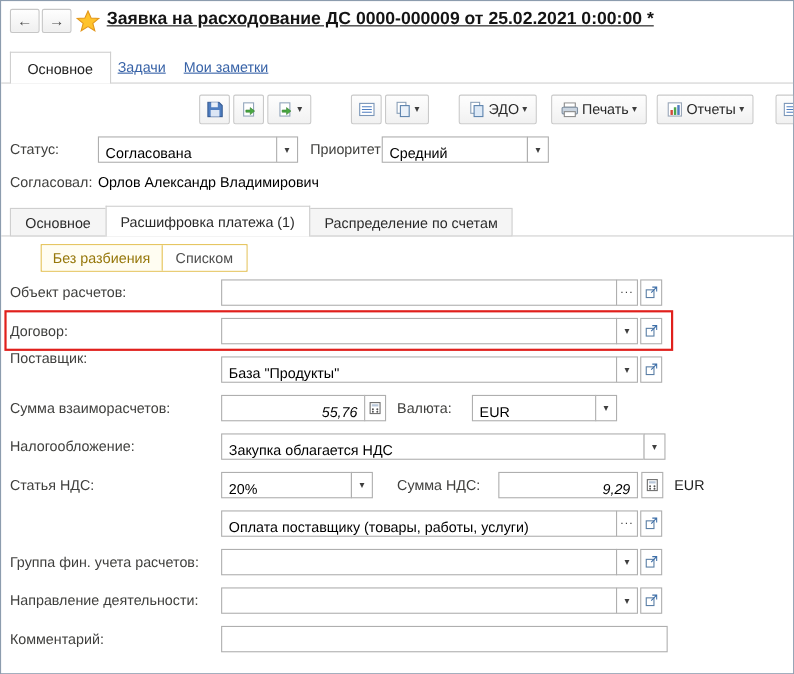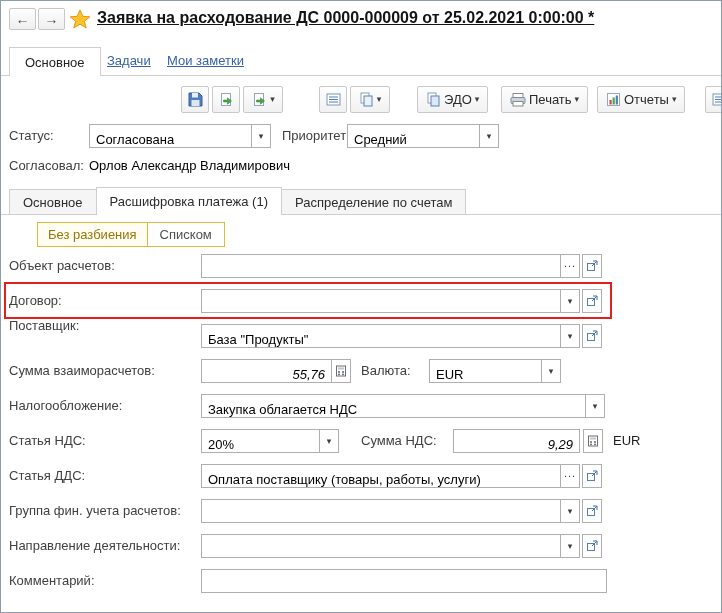--- a/index.html
+++ b/index.html
@@ -283,21 +283,20 @@
       <rect x="1.5" y="1" width="9" height="10" fill="#fff" stroke="#6e6e6e"></rect>
       <rect x="3" y="2.5" width="6" height="2" fill="#b8c6d8"></rect>
       <circle cx="4" cy="7" r="0.9" fill="#555"></circle>
         <circle cx="8" cy="7" r="0.9" fill="#555"></circle>
       <circle cx="4" cy="9.3" r="0.9" fill="#555"></circle>
         <circle cx="8" cy="9.3" r="0.9" fill="#555"></circle>
     </svg>
   </div>
   <span class="suffix" style="left:612px;top:428px">EUR</span>
 
-  <span class="lbl" style="left:8px;top:463px">Статья ДДС:</span>
   <div class="fld" style="left:200px;top:463px;width:360px">
     <span>Оплата поставщику (товары, работы, услуги)</span>
   </div>
   <div class="abtn" style="left:559px;top:463px">
     <span class="dots">...</span>
   </div>
   <div class="abtn" style="left:581px;top:463px">
     <svg width="12" height="12" viewBox="0 0 12 12">
       <rect x="1.5" y="3.5" width="7" height="7" fill="none" stroke="#5b7fa6"></rect>
       <path d="M6 6 L10.5 1.5 M7 1 h4 v4" stroke="#3e6fa8" fill="none"></path>

